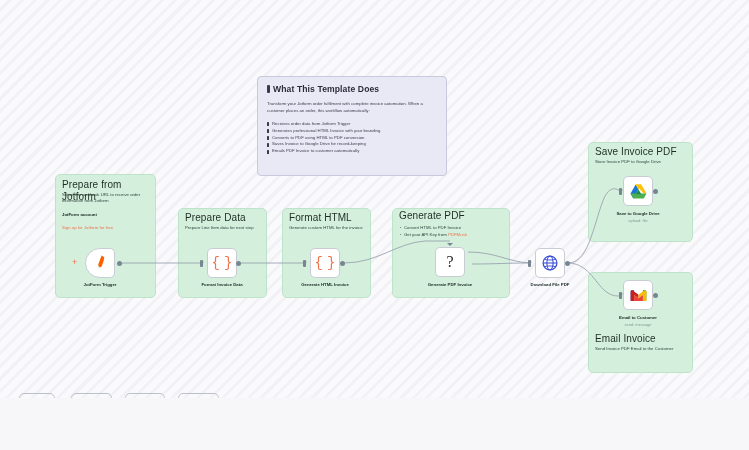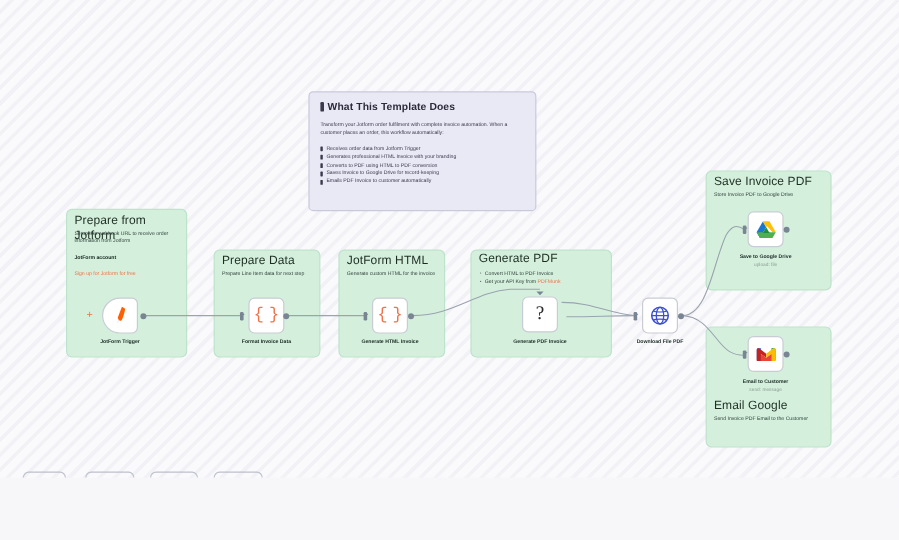--- a/index.html
+++ b/index.html
@@ -329,21 +329,21 @@
   <div class="group-sub" style="left:185px; top:225px; width:76px;">Prepare Line Item data for next step</div>
 
   <div class="port port-in" style="left:200px; top:259.5px;"></div>
   <div class="node" style="left:207px; top:248px;">
     <span class="brace">{ }</span>
   </div>
   <div class="port port-out" style="left:236px; top:260.5px;"></div>
   <div class="node-caption" style="left:186px; top:282px; width:72px;">Format Invoice Data</div>
 
   <div class="group" style="left:282px; top:208px; width:89px; height:90px;"></div>
-  <div class="group-title" style="left:289px; top:212px; width:82px;">JotForm HTML</div>
+  <div class="group-title" style="left:289px; top:212px; width:82px;">Format HTML</div>
   <div class="group-sub" style="left:289px; top:225px; width:76px;">Generate custom HTML for the invoice</div>
 
   <div class="port port-in" style="left:303px; top:259.5px;"></div>
   <div class="node" style="left:310px; top:248px;">
     <span class="brace">{ }</span>
   </div>
   <div class="port port-out" style="left:340px; top:260.5px;"></div>
   <div class="node-caption" style="left:289px; top:282px; width:72px;">Generate HTML Invoice</div>
 
   <div class="group" style="left:392px; top:208px; width:118px; height:90px;"></div>
@@ -400,21 +400,21 @@
       <path d="M12.9 1.1 L14.9 1.1 C15.7 1.1 16.4 1.7 16.4 2.6 L16.4 10.4 C16.4 11.3 15.7 11.9 14.9 11.9 L12.9 11.9 Z" fill="#34a853"></path>
       <path d="M0.6 2.6 C0.6 1.4 1.9 0.8 2.8 1.5 L8.5 5.8 L8.5 9.2 L4.1 5.9 L4.1 11.9 L0.6 11.9 Z" fill="#c5221f"></path>
       <path d="M16.4 2.6 C16.4 1.4 15.1 0.8 14.2 1.5 L8.5 5.8 L8.5 9.2 L12.9 5.9 L12.9 11.9 L16.4 11.9 Z" fill="#fbbc04"></path>
       <path d="M4.1 5.9 L8.5 9.2 L12.9 5.9 L12.9 11.9 L4.1 11.9 Z" fill="#ea4335"></path>
     </svg>
   </div>
   <div class="port port-out" style="left:653px; top:292.5px;"></div>
   <div class="node-caption" style="left:602px; top:315px; width:72px;">Email to Customer</div>
   <div class="node-subcaption" style="left:602px; top:322px; width:72px;">send: message</div>
 
-  <div class="group-title" style="left:595px; top:333px; width:98px;">Email Google</div>
+  <div class="group-title" style="left:595px; top:333px; width:98px;">Email Invoice</div>
   <div class="group-sub" style="left:595px; top:346px; width:98px;">Send Invoice PDF Email to the Customer</div>
 
   <div class="bottom-card" style="left:19px; top:393px; width:36px; height:28px;"></div>
   <div class="bottom-card" style="left:71px; top:393px; width:41px; height:28px;"></div>
   <div class="bottom-card" style="left:125px; top:393px; width:40px; height:28px;"></div>
   <div class="bottom-card" style="left:178px; top:393px; width:41px; height:28px;"></div>
   <div id="bottom-fade"></div>
 
 </div>
 

